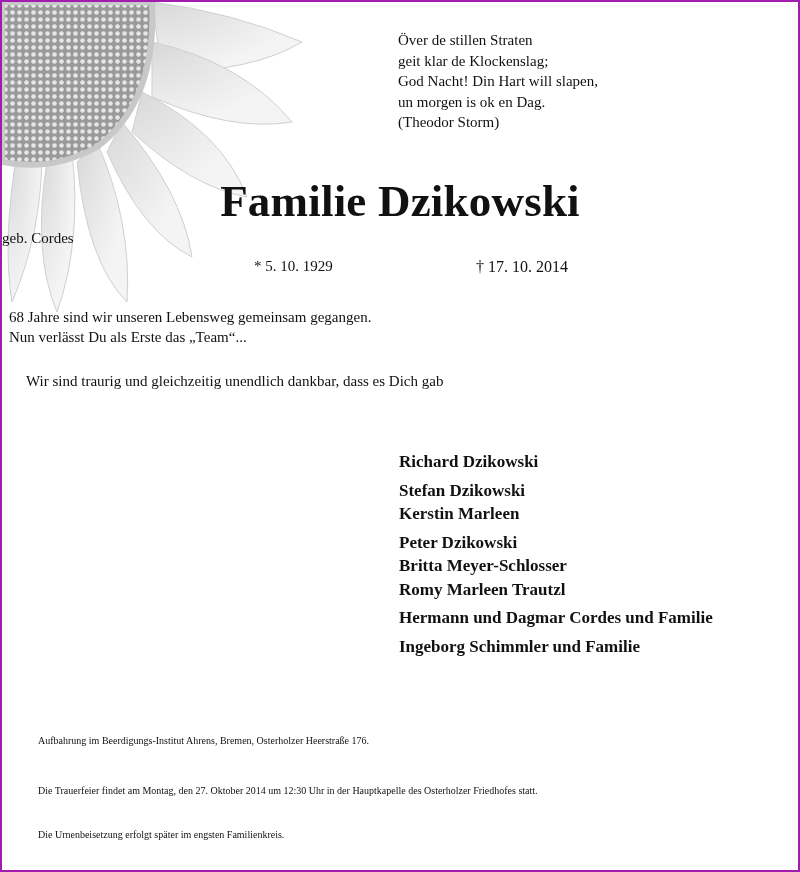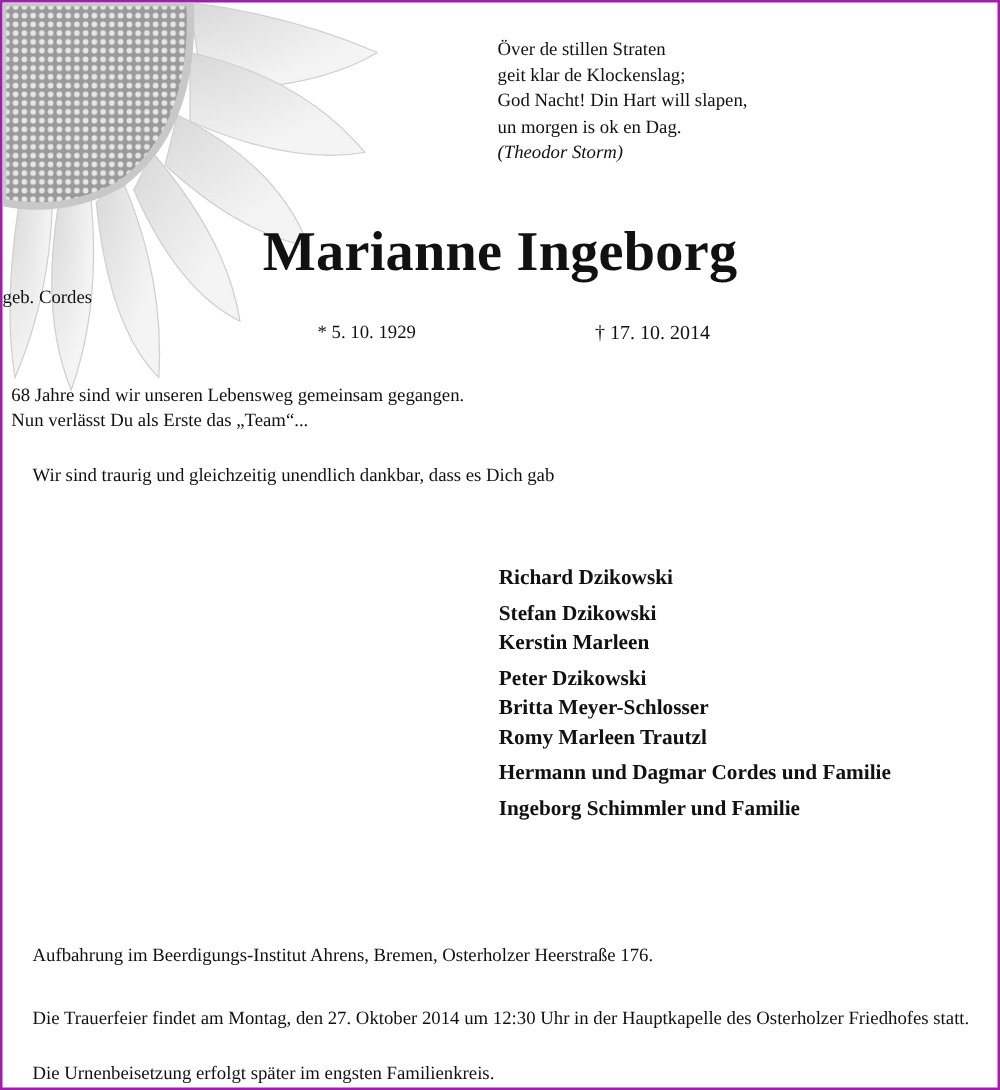--- a/index.html
+++ b/index.html
@@ -1,30 +1,30 @@
 <!DOCTYPE html>
 <html><head>
 <meta charset="utf-8">
 <style>
   html,body{margin:0;padding:0;background:#fff;}
   body{width:800px;height:872px;overflow:hidden;}
   .page{position:relative;width:796px;height:868px;border:2px solid #a21caf;background:#fff;font-family:"Liberation Serif","DejaVu Serif",serif;color:#111;overflow:hidden;}
   .flower{position:absolute;left:0;top:0;width:300px;height:320px;}
   .poem{position:absolute;left:396px;top:28px;font-size:15px;line-height:20.5px;}
-  .poem .author{font-style:italic;}
+  .poem .author{}
   .name{position:absolute;left:0;width:796px;top:173px;text-align:center;font-size:45px;font-weight:bold;line-height:52px;letter-spacing:0.2px;}
   .nee{position:absolute;left:0;width:796px;top:228px;font-size:15px;}
   .born{position:absolute;left:252px;top:256px;font-size:15px;}
   .died{position:absolute;left:474px;top:256px;font-size:16px;}
   .p1{position:absolute;left:7px;top:305px;font-size:15px;line-height:20px;}
   .p2{position:absolute;left:24px;top:371px;font-size:15px;}
   .mourners{position:absolute;left:397px;top:448px;font-weight:bold;font-size:17px;}
   .mourners .grp{margin-bottom:5px;}
   .mourners .ln{line-height:23.5px;white-space:nowrap;}
-  .info{position:absolute;left:24px;font-size:15px;line-height:20px;width:760px;margin-top:24px;}
+  .info{position:absolute;left:36px;font-size:10px;line-height:20px;width:760px;}
 </style>
 </head>
 <body>
 
 <div class="page">
 
   <svg class="flower" viewBox="0 0 300 320">
     <defs>
       <radialGradient id="pg" cx="0" cy="0" r="1">
         <stop offset="0" stop-color="#d8d8d8"></stop>
@@ -49,21 +49,21 @@
   </svg>
 
   <div class="poem">
     <div>Över de stillen Straten</div>
     <div>geit klar de Klockenslag;</div>
     <div>God Nacht! Din Hart will slapen,</div>
     <div>un morgen is ok en Dag.</div>
     <div class="author">(Theodor Storm)</div>
   </div>
 
-  <div class="name">Marianne Ingeborg</div>
+  <div class="name">Familie Dzikowski</div>
   <div class="nee">geb. Cordes</div>
   <div class="born">* 5. 10. 1929</div>
   <div class="died">† 17. 10.  2014</div>
 
   <div class="p1">
     <div>68 Jahre sind wir unseren Lebensweg gemeinsam gegangen.</div>
     <div>Nun verlässt Du als Erste das „Team“...</div>
   </div>
   <div class="p2">Wir sind traurig und gleichzeitig unendlich dankbar, dass es Dich gab</div>
 

